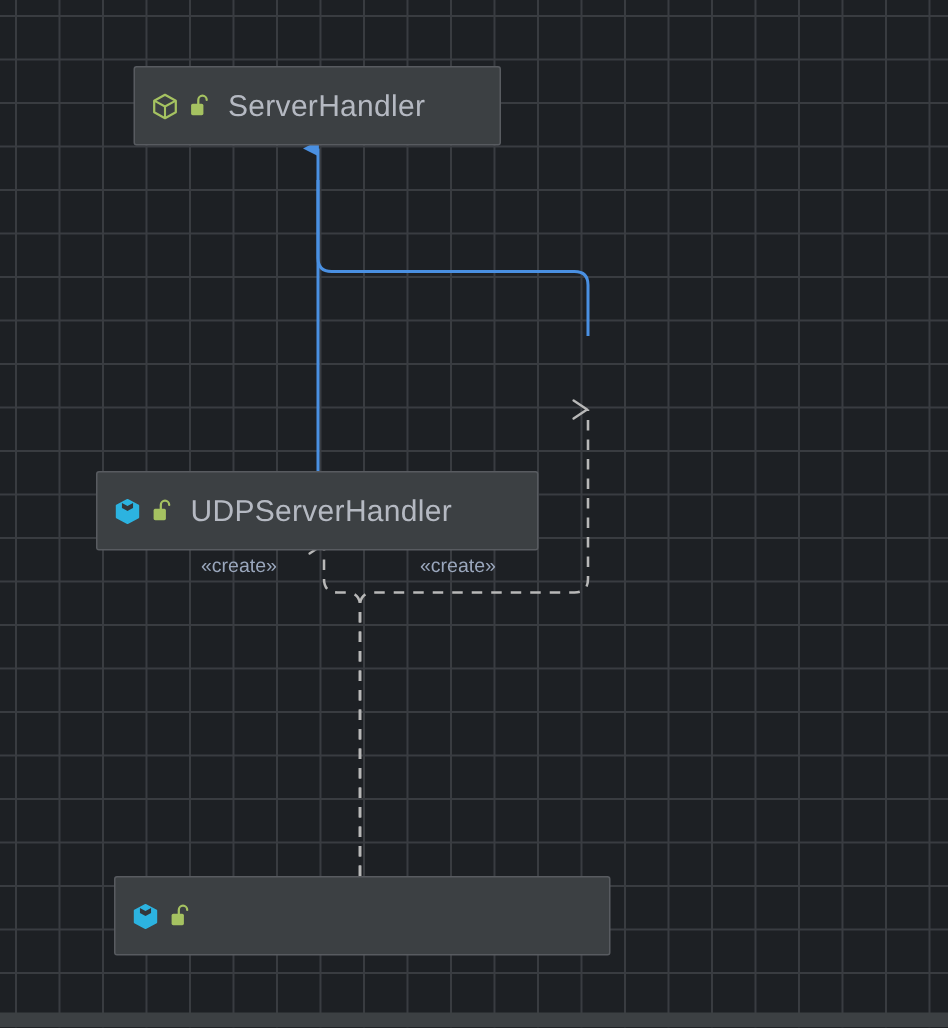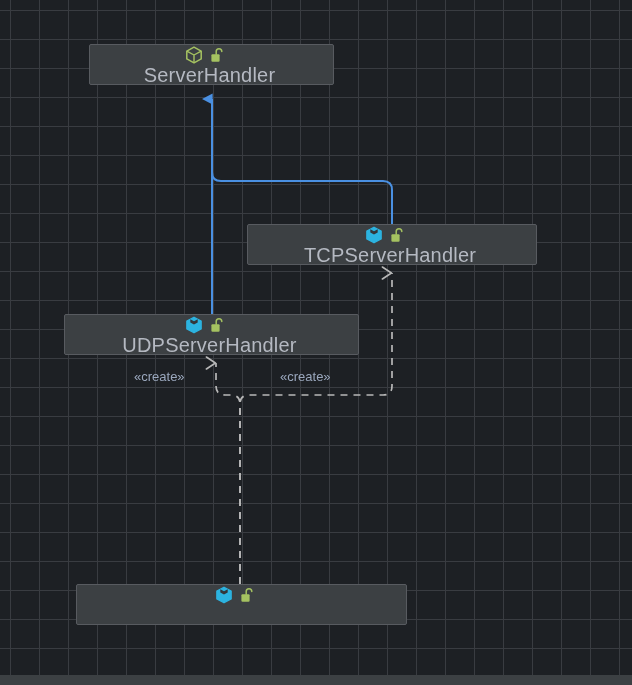--- a/index.html
+++ b/index.html
@@ -33,23 +33,22 @@
   }
   .node {
     position: absolute;
     display: flex;
     align-items: center;
     box-sizing: border-box;
     background: #3c4043;
     border: 1px solid #585b60;
     border-radius: 2px;
     padding: 0 14px 0 10px;
-    height: 41px;
+    height: 53px;
     white-space: nowrap;
-    flex-direction: column;
   }
   .node-icons {
     display: flex;
     align-items: center;
     gap: 6px;
     margin-right: 11px;
   }
   .node-label {
     font-size: 20px;
     color: #b5b9c2;
@@ -112,37 +111,20 @@
       <span>
         <svg class="icon-svg" width="15" height="17" viewBox="0 0 15 17">
           <path d="M6.2 7.2 L6.2 4.6 A2.8 2.8 0 0 1 11.8 4.6" fill="none" stroke="#a5c261" stroke-width="1.5" stroke-linecap="round"></path>
           <rect x="1.4" y="7.2" width="8.2" height="7.6" rx="1.1" fill="#a5c261"></rect>
         </svg>
       </span>
     </span>
     <span class="node-label">ServerHandler</span>
   </div>
 
-  <div class="node" style="left:247px; top:224px; width:290px;">
-    <span class="node-icons">
-      <span>
-        <svg class="icon-svg" width="20" height="20" viewBox="0 0 20 20">
-          <path d="M10 2.2 L17.2 6.1 L17.2 13.9 L10 17.8 L2.8 13.9 L2.8 6.1 Z" fill="#2cb3e0" stroke="#2cb3e0" stroke-width="1.2" stroke-linejoin="round"></path>
-          <path d="M6.3 4.3 L10 6.3 L13.7 4.3 L13.7 7.6 L10 9.6 L6.3 7.6 Z" fill="#33373b"></path>
-        </svg>
-      </span>
-      <span>
-        <svg class="icon-svg" width="15" height="17" viewBox="0 0 15 17">
-          <path d="M6.2 7.2 L6.2 4.6 A2.8 2.8 0 0 1 11.8 4.6" fill="none" stroke="#a5c261" stroke-width="1.5" stroke-linecap="round"></path>
-          <rect x="1.4" y="7.2" width="8.2" height="7.6" rx="1.1" fill="#a5c261"></rect>
-        </svg>
-      </span>
-    </span>
-    <span class="node-label">TCPServerHandler</span>
-  </div>
 
   <div class="node" style="left:64px; top:314px; width:295px;align-items:center;">
     <span class="node-icons">
       <span>
         <svg class="icon-svg" width="20" height="20" viewBox="0 0 20 20">
           <path d="M10 2.2 L17.2 6.1 L17.2 13.9 L10 17.8 L2.8 13.9 L2.8 6.1 Z" fill="#2cb3e0" stroke="#2cb3e0" stroke-width="1.2" stroke-linejoin="round"></path>
           <path d="M6.3 4.3 L10 6.3 L13.7 4.3 L13.7 7.6 L10 9.6 L6.3 7.6 Z" fill="#33373b"></path>
         </svg>
       </span>
       <span>

